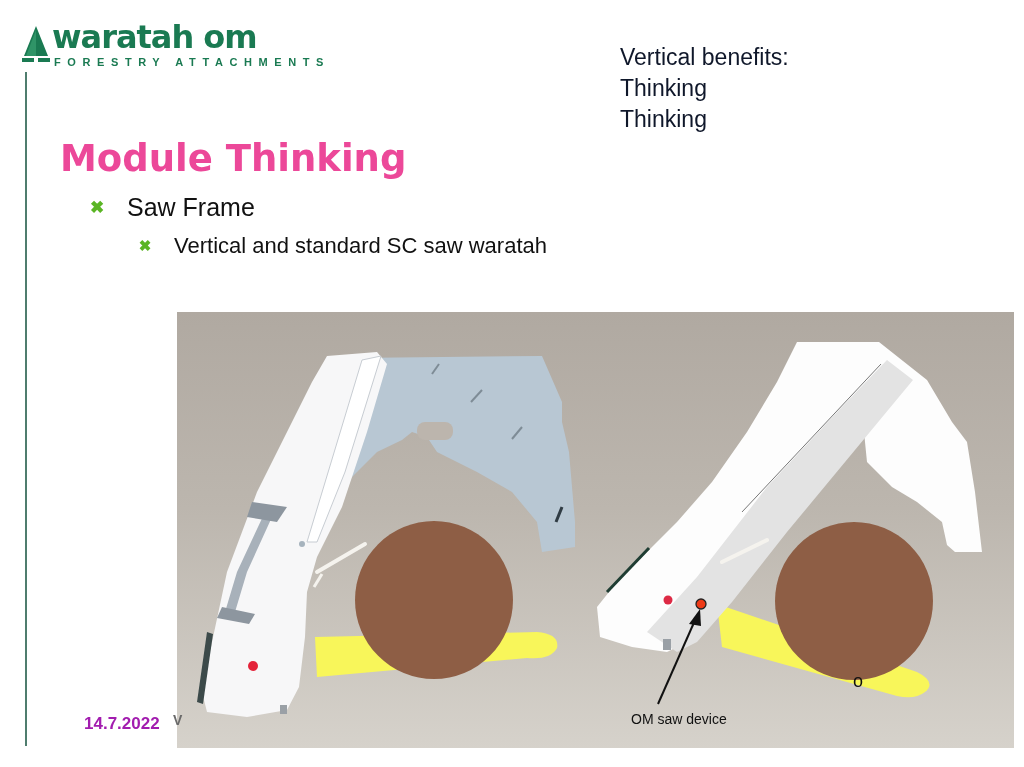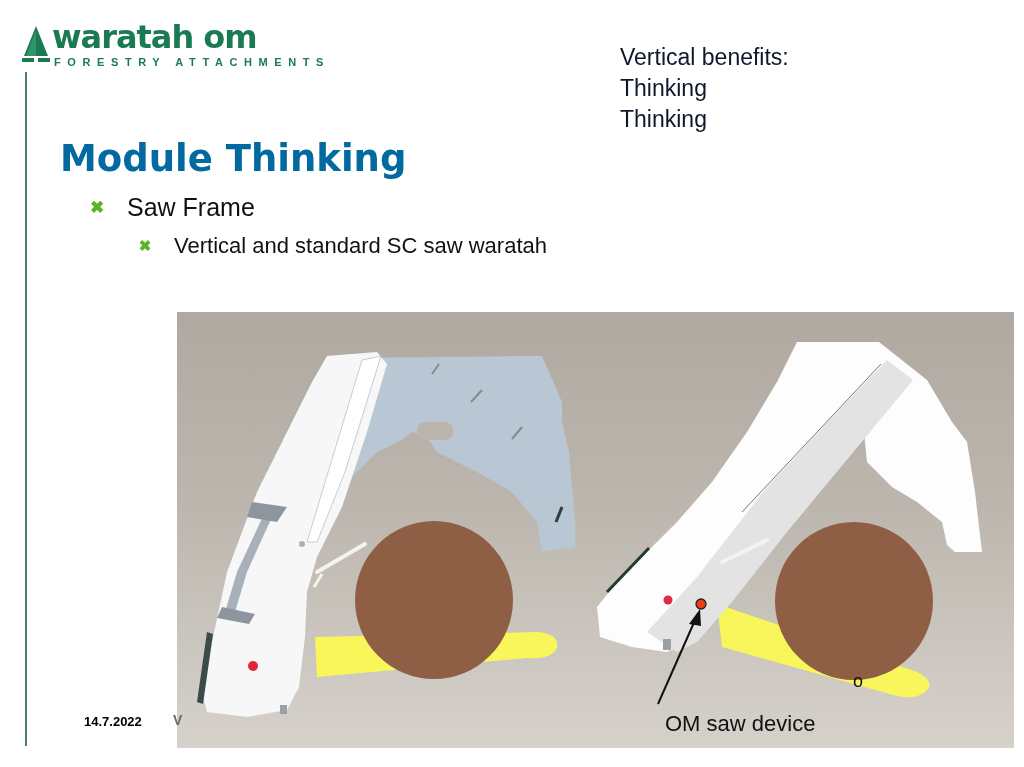--- a/index.html
+++ b/index.html
@@ -20,50 +20,50 @@
       font-size: 11px; color: #1a7a52; letter-spacing: 6.6px; white-space: nowrap;
     }
     .logo-tree { position: absolute; left: 0; top: 0; }
     .vline {
       position: absolute; left: 25px; top: 72px; width: 2px; height: 674px;
       background: #4f7d6e;
     }
     .title {
       position: absolute; left: 60px; top: 137px;
       font-family: "DejaVu Sans", sans-serif; font-weight: bold;
-      font-size: 37px; color: #0369a1; letter-spacing: 0px; margin: 0;
+      font-size: 37px; color: #ec4899; letter-spacing: 0px; margin: 0;
     }
     .bullet-row { position: absolute; display: flex; align-items: center; color: #111; }
     .bullet-row.l1 { left: 87px; top: 193px; font-size: 25px; }
     .bullet-row.l2 { left: 136px; top: 233px; font-size: 22px; }
     .xmark { color: #5ab524; font-weight: bold; display: inline-block; text-align: center; }
     .l1 .xmark { font-size: 17px; width: 20px; margin-right: 20px; }
     .l2 .xmark { font-size: 15px; width: 18px; margin-right: 20px; }
     .benefits {
       position: absolute; left: 620px; top: 42px;
       font-size: 23px; line-height: 31px; color: #0f172a;
     }
     .benefits div { white-space: nowrap; }
     .footer-date {
       position: absolute; left: 84px; top: 714px;
-      font-size: 13px; font-weight: bold; color: #000000;
+      font-size: 17px; font-weight: bold; color: #a21caf;
     }
     .footer-frag {
       position: absolute; left: 173px; top: 712px;
       font-size: 14px; font-weight: bold; color: #6a6a6a;
     }
     .panel {
       position: absolute; left: 177px; top: 312px; width: 837px; height: 436px;
       background: linear-gradient(to bottom, #b0a9a1 0%, #bcb6ae 45%, #d6d2cb 100%);
       overflow: hidden;
     }
     .panel svg { position: absolute; left: 0; top: 0; }
     .annot-label {
       position: absolute; left: 631px; top: 711px;
-      font-size: 22px; color: #111; white-space: nowrap; margin-left: 34px;
+      font-size: 14px; color: #111; white-space: nowrap;
     }
   </style>
 </head>
 <body>
 
 <div class="logo">
   <svg class="logo-tree" width="28" height="42" viewBox="0 0 28 42">
     <polygon points="14,2 26,32 2,32" fill="#1a7a52"></polygon>
     <polygon points="14,6 14,32 4,32" fill="#2f9467"></polygon>
     <rect x="0" y="34" width="28" height="4" fill="#1a7a52"></rect>

